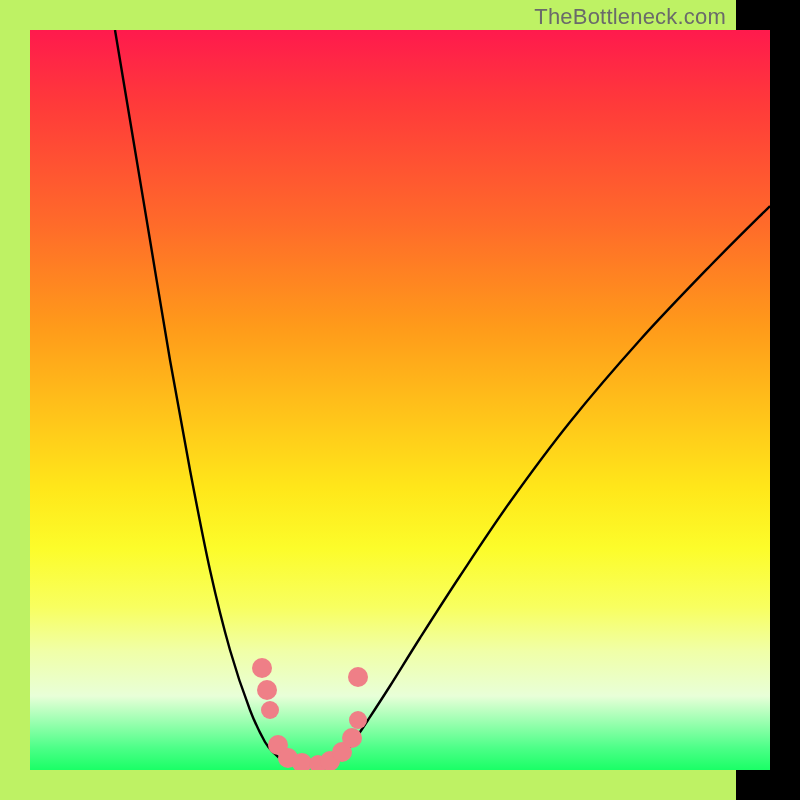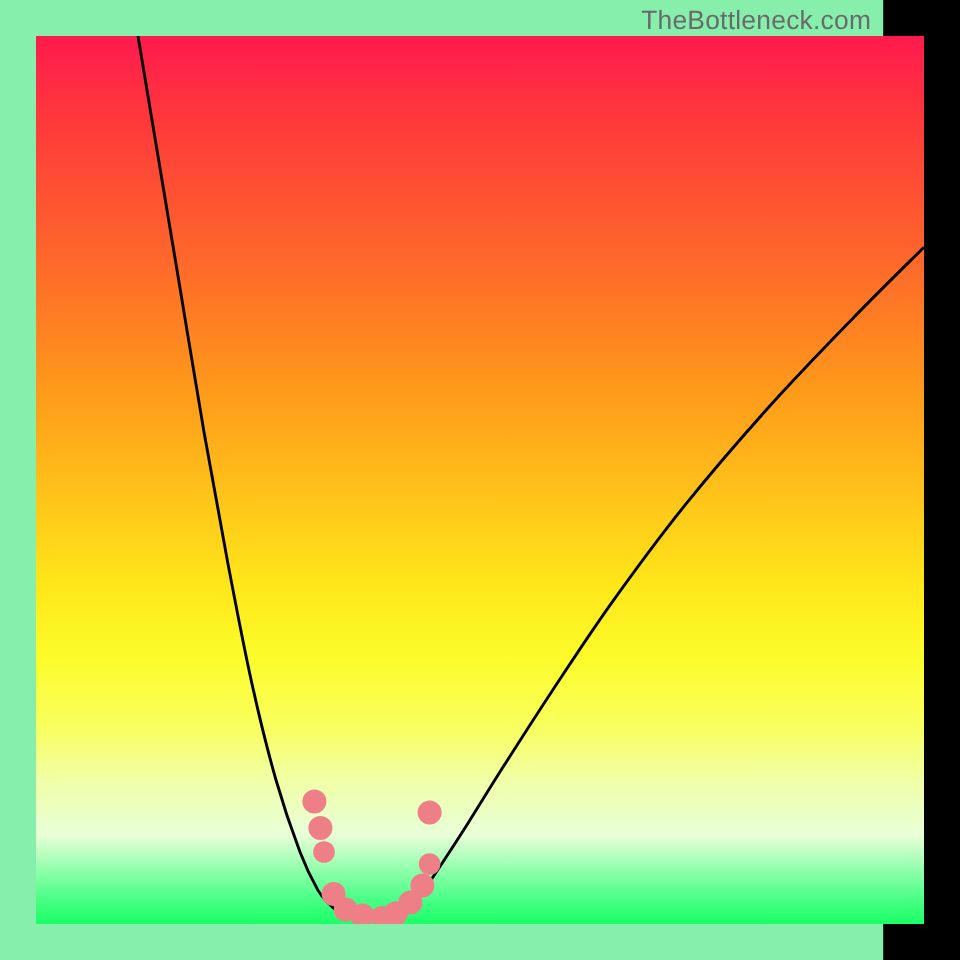--- a/index.html
+++ b/index.html
@@ -10,21 +10,21 @@
     background: #000;
     overflow: hidden;
     font-family: Arial, Helvetica, sans-serif;
   }
   .frame {
     position: absolute;
     left: 0;
     top: 0;
     width: 736px;
     height: 800px;
-    background: #86efac;
+    background: #bef264;
   }
   .plot {
     position: absolute;
     left: 30px;
     top: 30px;
     width: 740px;
     height: 740px;
     background: linear-gradient(to bottom,
       #ff1a4d 0%,
       #ff3a3a 10%,

